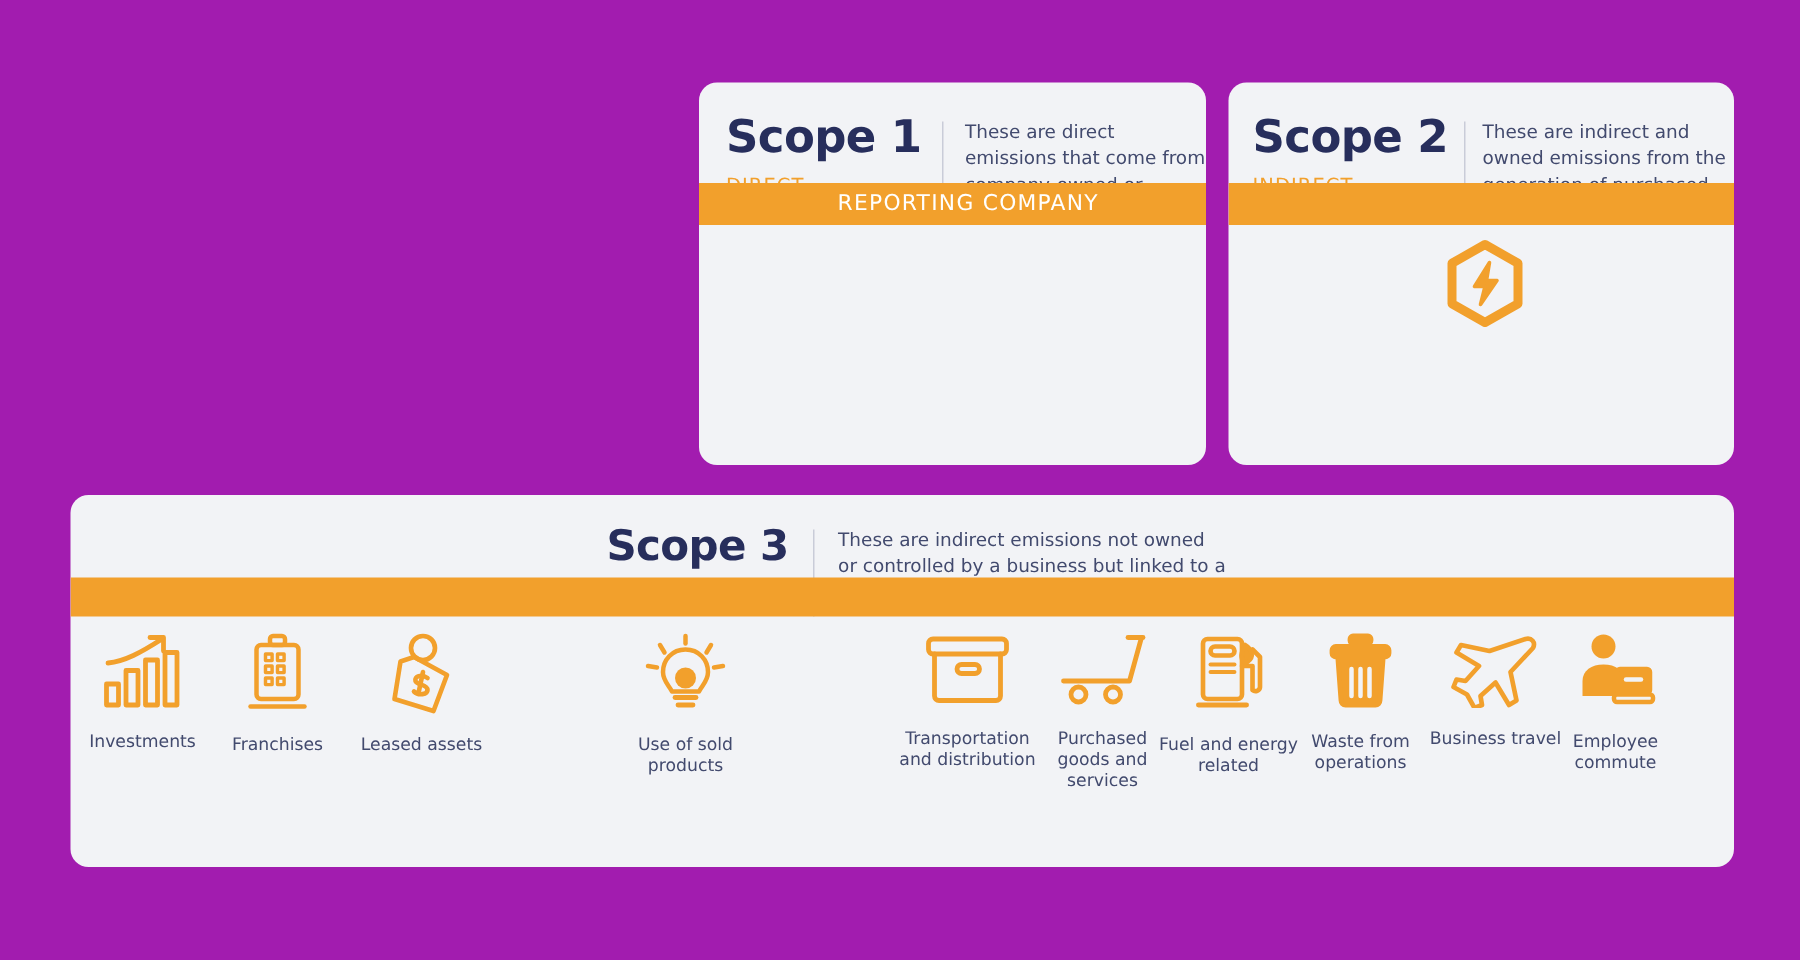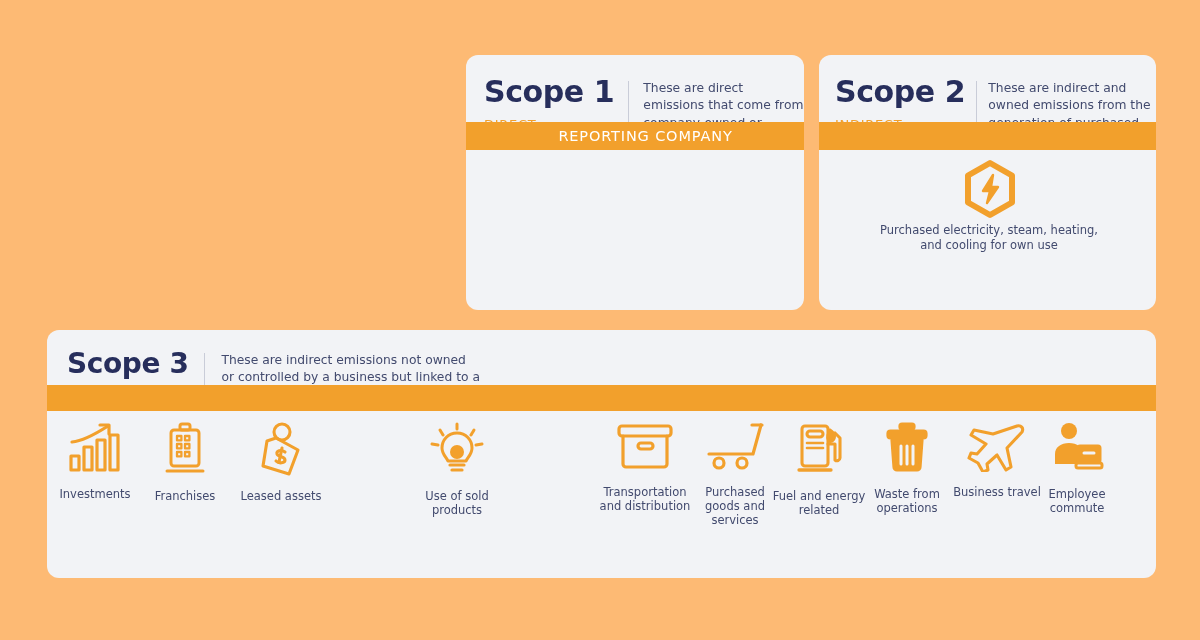--- a/index.html
+++ b/index.html
@@ -9,21 +9,21 @@
     height: 640px;
     background: #ffffff;
     font-family: "DejaVu Sans", "Liberation Sans", sans-serif;
     overflow: hidden;
   }
 
   #stage {
     position: relative;
     width: 1200px;
     height: 640px;
-    background: #fdba74;
+    background: #a21caf;
   }
 
   
   .card {
     position: absolute;
     background: #f2f3f6;
     border-radius: 12px;
     overflow: hidden;
   }
   .card-body { position: relative; width: 100%; }
@@ -109,21 +109,21 @@
   #scope2 { left: 819px; top: 55px; width: 337px; height: 255px; }
   #scope2 .scope-head { padding: 22px 0 0 16px; }
   #scope2 .scope-title { font-size: 30px; }
   #scope2 .scope-sub { font-size: 13px; margin-top: 10px; }
   #scope2 .scope-divider { height: 54px; margin: 4px 11px 0 11px; }
   #scope2 .scope-desc { font-size: 12.3px; width: 186px; padding-top: 3px; }
   #scope2 .footer-bar { height: 28px; }
 
   
   #scope3 { left: 47px; top: 330px; width: 1109px; height: 248px; }
-  #scope3 .scope-head { padding: 20px 0 0 20px; }
+  #scope3 .scope-head { padding: 20px 0 0 20px; justify-content: center; }
   #scope3 .scope-title { font-size: 28px; }
   #scope3 .scope-sub { font-size: 13px; margin-top: 9px; }
   #scope3 .scope-divider { height: 58px; margin: 3px 16px 0 16px; }
   #scope3 .scope-desc { font-size: 12.3px; width: 260px; padding-top: 2px; }
   #scope3 .footer-bar { height: 26px; }
 
   #scope3 .tile { top: 92px; width: 96px; }
 </style>
 </head>
 <body>
@@ -162,21 +162,20 @@
 
       <div class="tile" style="left:136px; top:104px; width:70px;">
         <span class="tile-icon">
           <svg width="62" height="60" viewBox="0 0 62 60" fill="none" stroke="#f2a02c" stroke-width="6" stroke-linejoin="round">
             <path d="M31 4 L53 16.5 L53 43.5 L31 56 L9 43.5 L9 16.5 Z"></path>
             <path d="M34 16 L24 32 h7 l-3 12 l11 -16 h-7 z" fill="#f2a02c" stroke="#f2a02c" stroke-width="2.4"></path>
           </svg>
         </span>
       </div>
 
-      <div class="note" style="left:60px; top:168px; width:220px;">Purchased electricity, steam, heating, and cooling for own use</div>
 
       <div class="footer-bar">
         <span class="footer-label"></span>
       </div>
     </div>
   </div>
 
   <div class="card" id="scope3">
     <div class="card-body">
 

